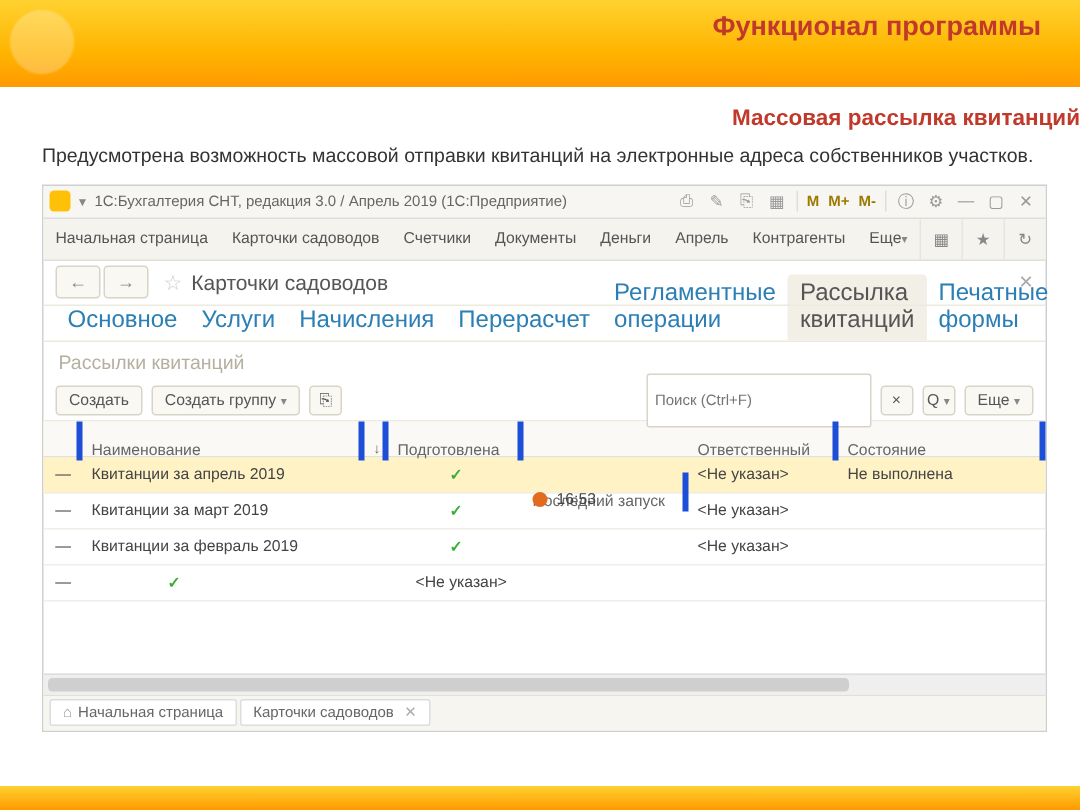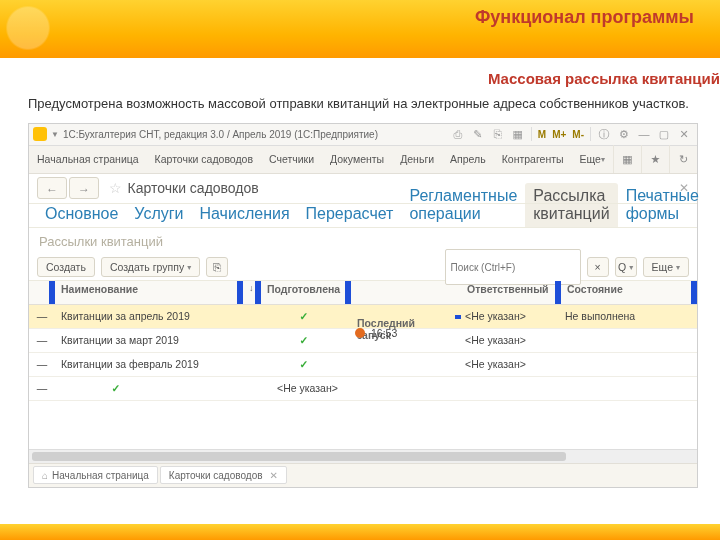--- a/index.html
+++ b/index.html
@@ -29,25 +29,25 @@
   .page-title { font-size:14px; color:#555; }
   .close-x { position:absolute; right:8px; top:7px; color:#aaa; font-size:12px; }
   .tabs { display:flex; height:24px; border-bottom:1px solid #eceade; padding-left:8px; align-items:flex-end; }
   .tabs .tab { padding:4px 8px; font-size:16px; color:#2b7fb5; }
   .tabs .tab.active { color:#555; background:#f2efe6; border-radius:3px 3px 0 0; }
   .section-title { padding:6px 10px; font-size:13px; color:#b5b0a0; }
   .toolbar { display:flex; align-items:center; height:26px; padding:0 8px; gap:6px; border-bottom:1px solid #eceade; }
   .btn { height:20px; border:1px solid #d8d4c7; background:#faf8f2; border-radius:3px; padding:0 8px; font-size:10.5px; color:#555; display:flex; align-items:center; gap:3px; }
   .btn .dd { font-size:8px; color:#888; }
   .spacer { flex:1; }
-  .search { width:136px; height:20px; border:1px solid #d8d4c7; background:#fff; border-radius:2px; font-size:10px; color:#aaa; padding:17px 5px; }
+  .search { width:150px; height:20px; border:1px solid #d8d4c7; background:#fff; border-radius:2px; font-size:10px; color:#aaa; padding:17px 5px; }
   .tiny { width:22px; justify-content:center; padding:0; }
   .grid { }
   .ghead { display:flex; height:24px; border-bottom:1px solid #e2dfd7; background:#faf9f5; }
-  .ghead .col { padding:2px 6px; font-size:10.5px; color:#666; border-right:6px solid #1d4ed8;font-weight:bold; }
+  .ghead .col { padding:13px 6px; font-size:10.5px; color:#666; border-right:4px solid #1d4ed8; }
   .row { display:flex; height:24px; border-bottom:1px solid #f0eee6; align-items:center; }
   .row.sel { background:#fff3c6; }
   .row .col { padding:0 6px; font-size:10.5px; color:#444; display:flex; align-items:center; height:100%; }
   .c-handle { width:26px; justify-content:center; color:#4b9e3e; }
   .c-name { width:188px; }
   .c-sort { width:16px; color:#888; }
   .c-prep { width:90px; justify-content:center; }
   .c-last { width:110px;margin-top:34px; }
   .c-resp { width:100px; }
   .c-state { flex:1; }

